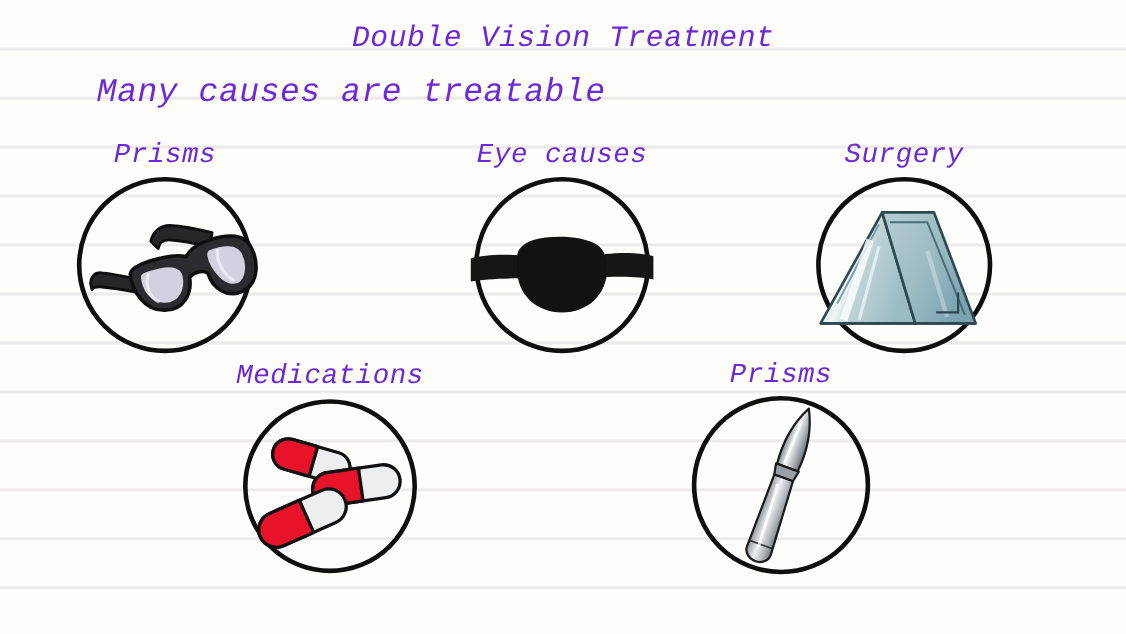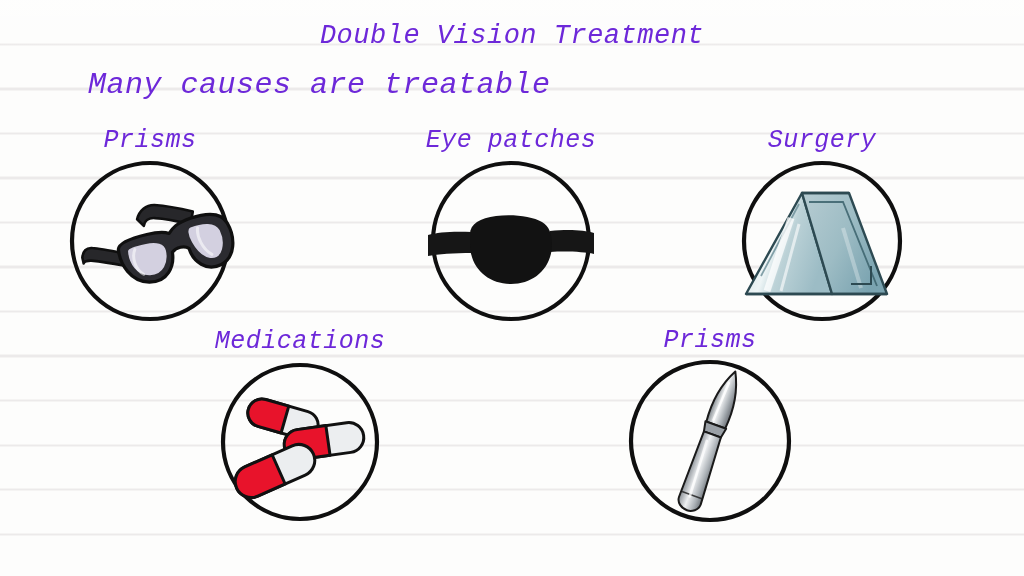--- a/index.html
+++ b/index.html
@@ -141,21 +141,21 @@
                    C 152 78, 139 76, 126 78 Z" fill="#d3d0e0" stroke="#2b2b30" stroke-width="2"></path>
 
           <path d="M67 88 C 62 95, 63 108, 70 114" fill="none" stroke="#ffffff" stroke-width="3" stroke-linecap="round" opacity="0.55"></path>
           <path d="M133 81 C 130 89, 133 103, 141 110" fill="none" stroke="#ffffff" stroke-width="3" stroke-linecap="round" opacity="0.55"></path>
         </g>
       </svg>
     </div>
   </div>
 
   <div class="item" id="item-eye-patches">
-    <div class="item-label handwritten">Eye patches</div>
+    <div class="item-label handwritten">Eye causes</div>
     <div class="circle-wrap">
       <svg width="166" height="166" viewBox="0 0 166 166" xmlns="http://www.w3.org/2000/svg">
         <circle cx="83" cy="83" r="78" fill="none" stroke="#0f0f0f" stroke-width="4.2"></circle>
         <g>
 
           <path d="M0 77 C 10 74, 26 73, 44 74 L 44 95 C 26 95, 10 96, 0 98 Z" fill="#161616"></path>
 
           <path d="M166 75 C 156 72, 140 71, 122 73 L 122 94 C 140 93, 156 94, 166 96 Z" fill="#161616"></path>
 
           <path d="M42 76 C 42 66, 52 60, 68 58 C 84 56, 104 58, 114 64

